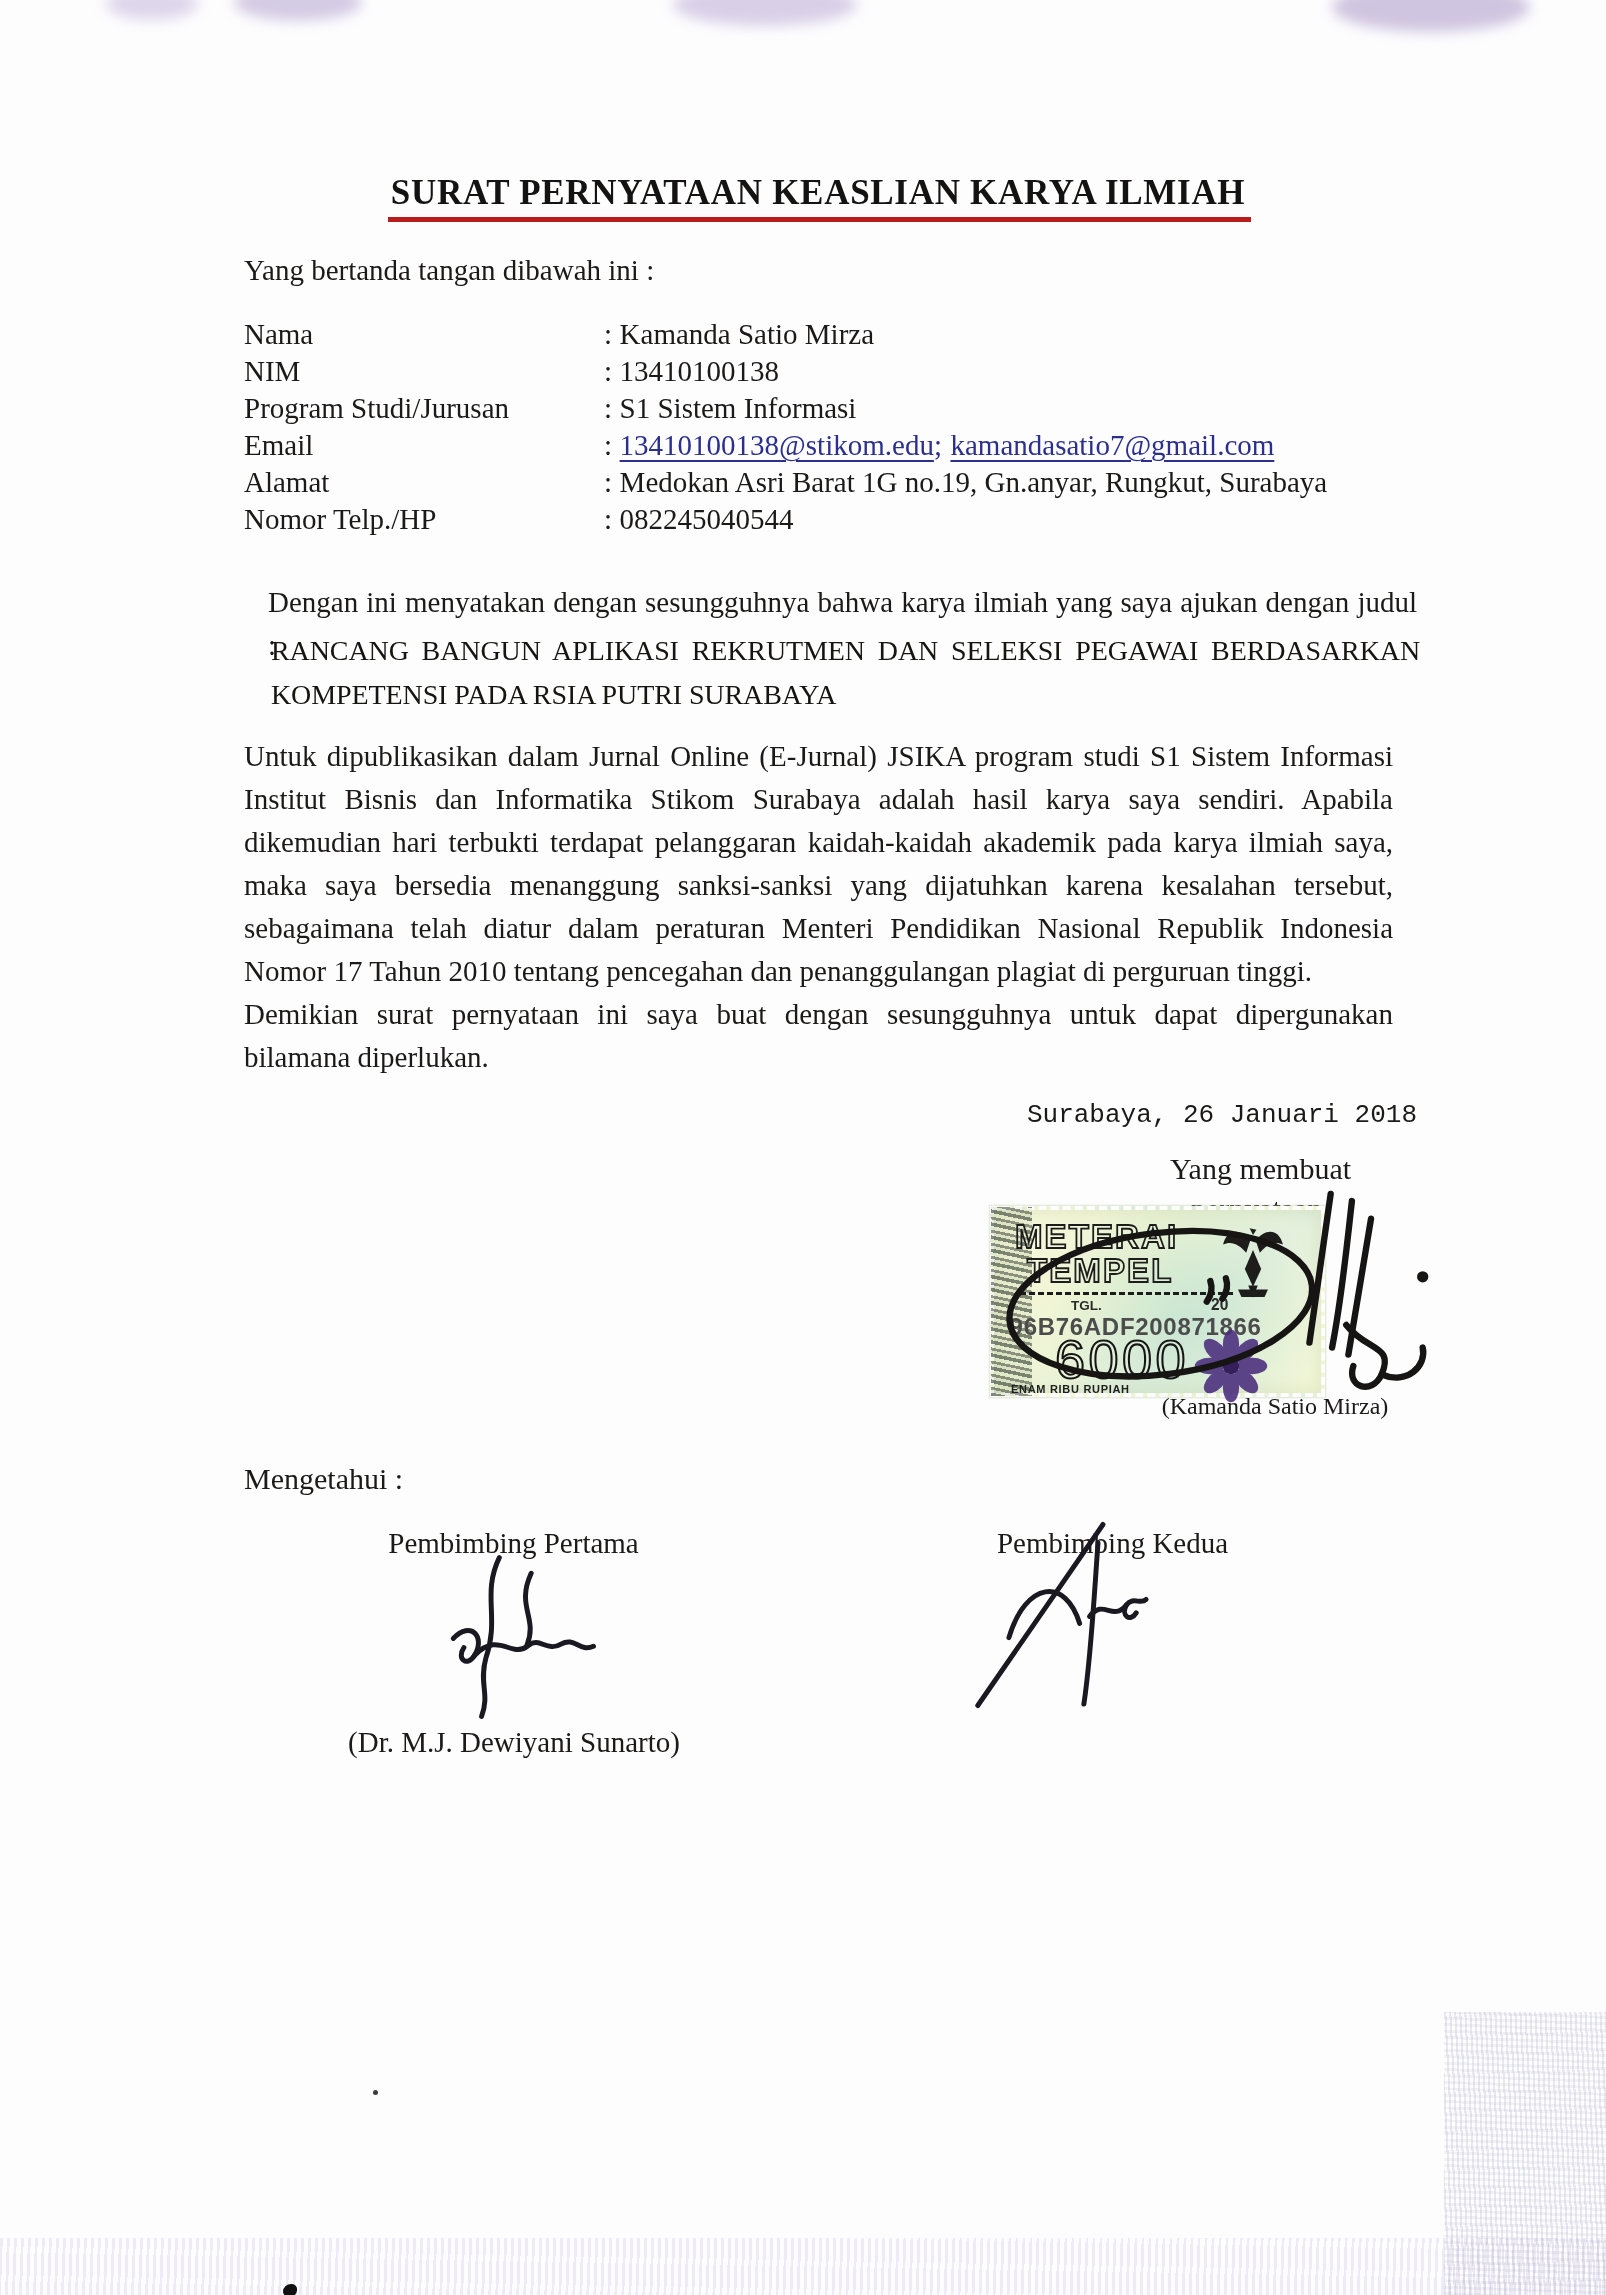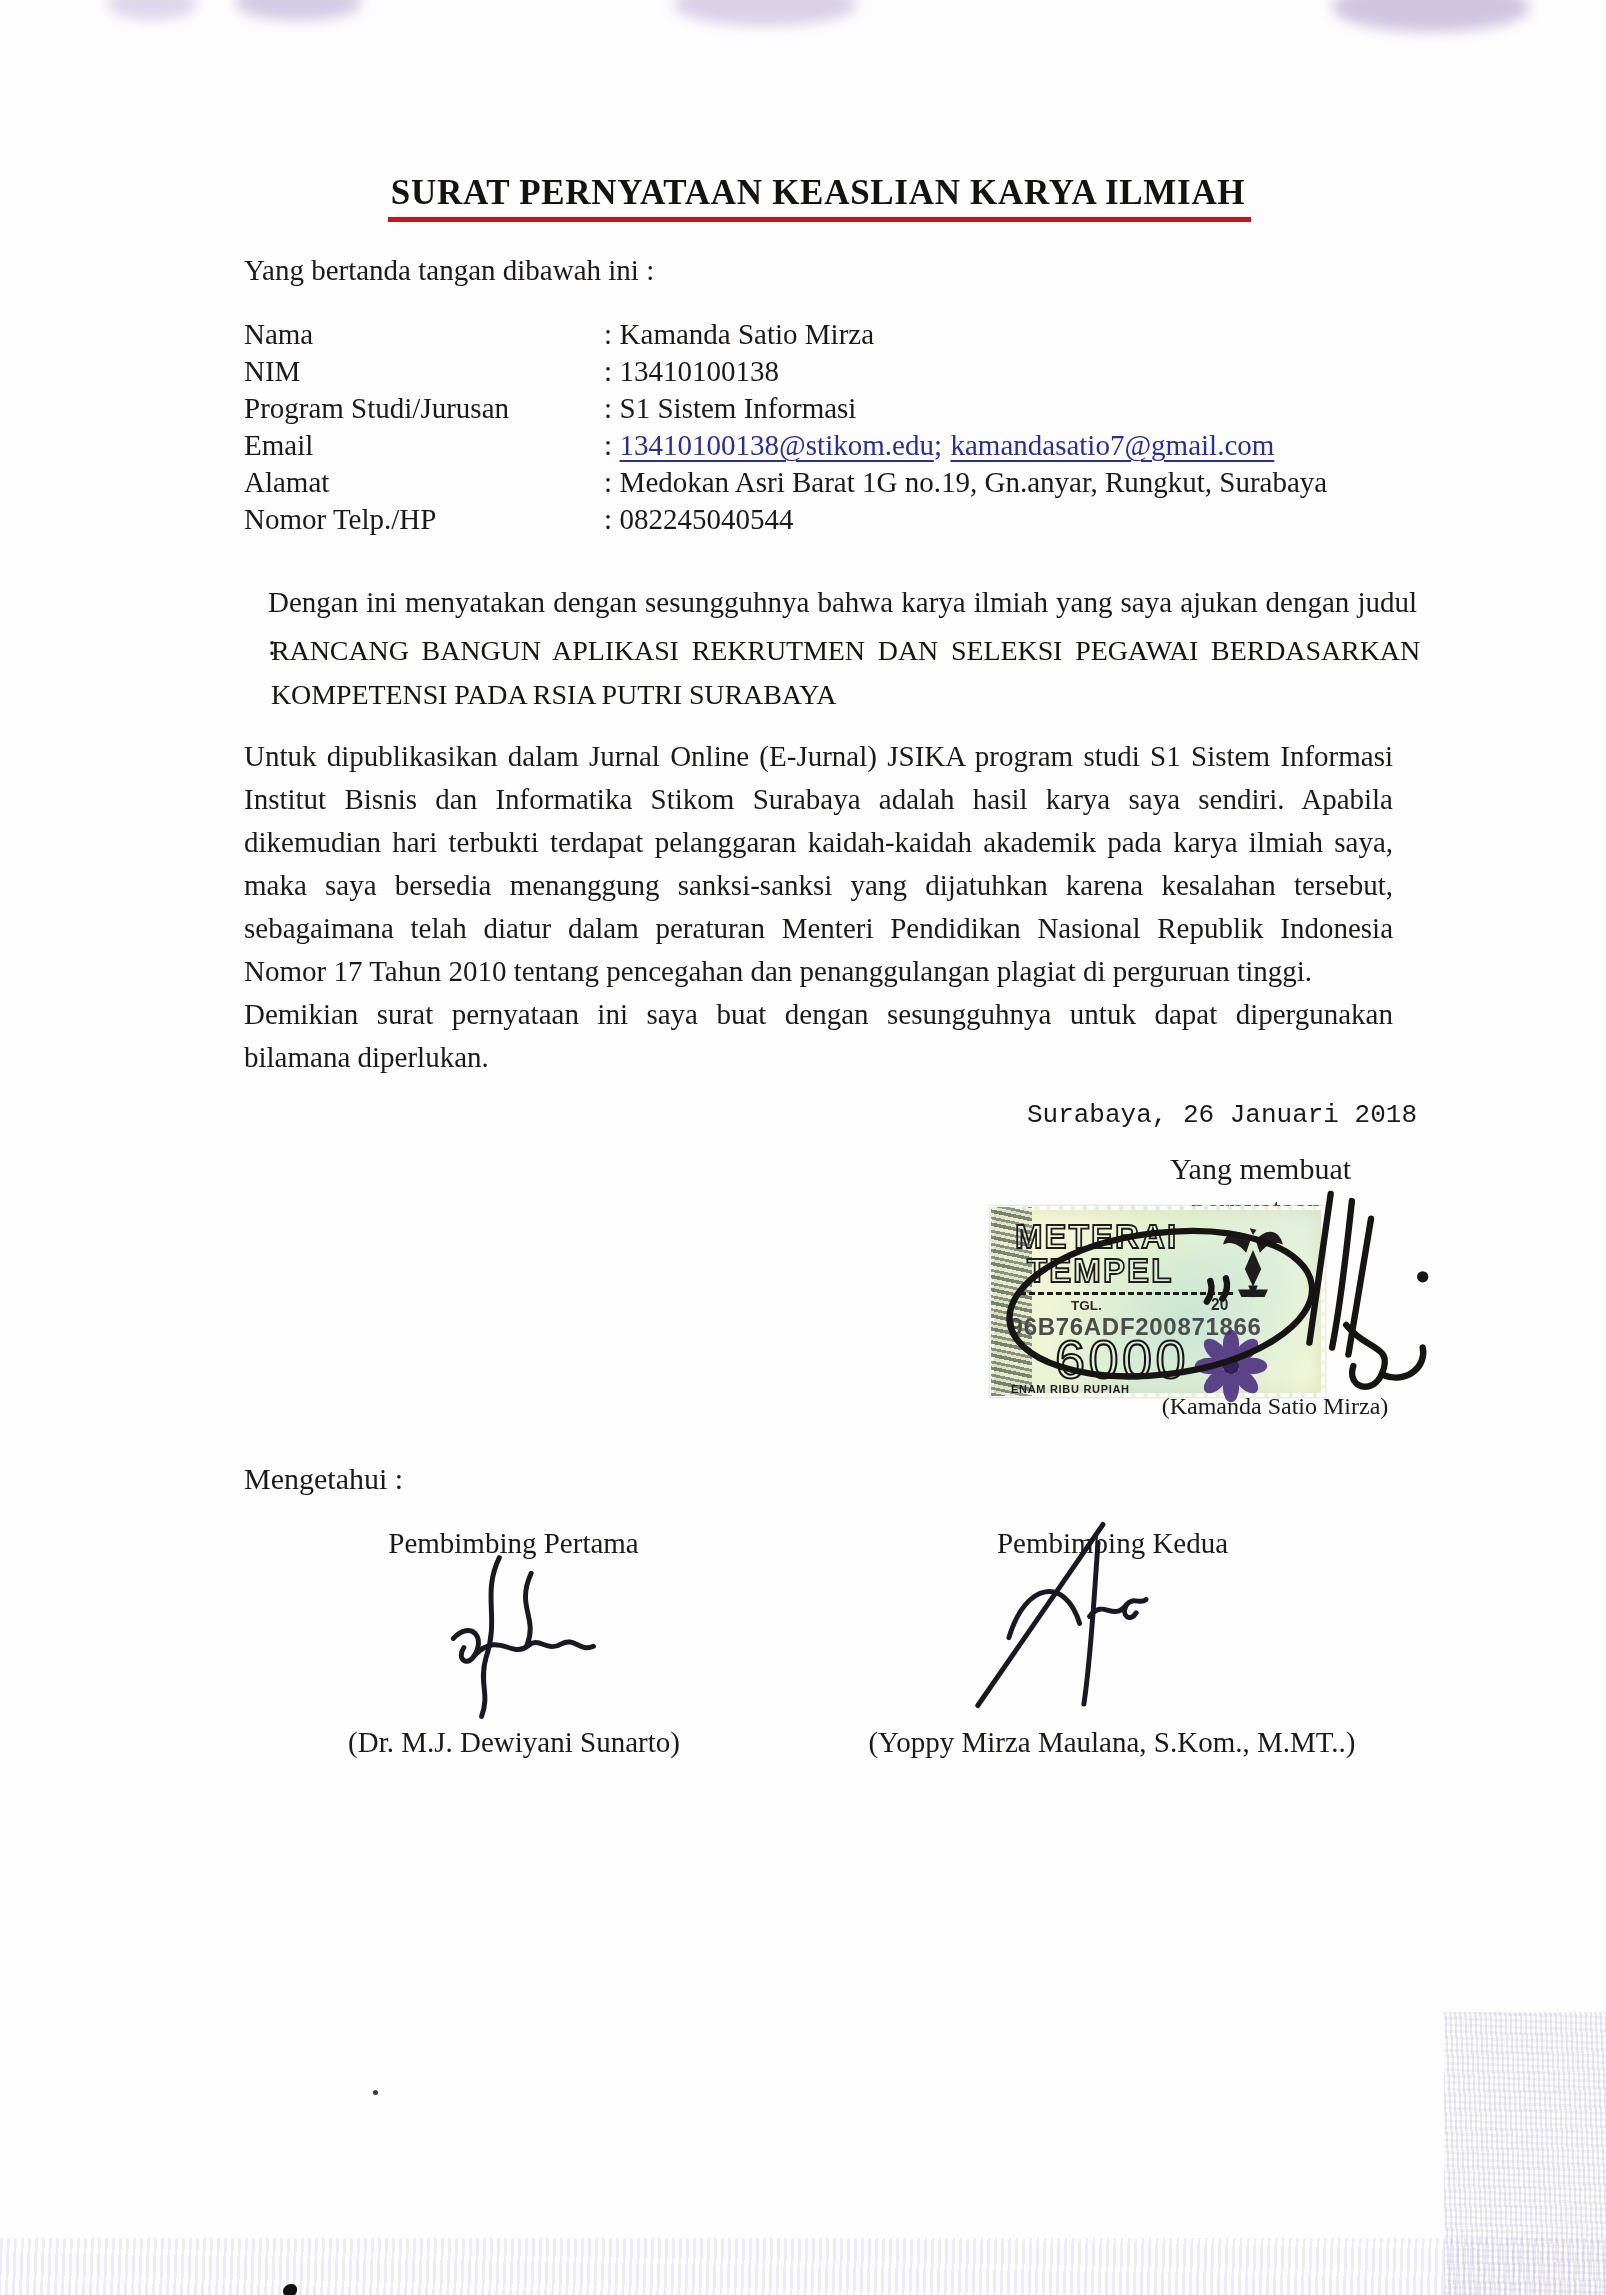--- a/index.html
+++ b/index.html
@@ -249,16 +249,15 @@
     <g fill="none" stroke="#1a1820" stroke-width="7" stroke-linecap="round">
       <path d="M205 12 L28 268"></path>
       <path d="M72 172 C96 92 152 86 172 152"></path>
       <path d="M198 38 C192 120 188 200 178 266"></path>
       <path d="M186 142 C206 116 218 150 238 126 C248 113 258 126 266 118"></path>
       <path d="M238 126 C230 142 244 150 252 137"></path>
     </g>
   </svg>
 
   <div class="abs pb-name pb1-name">(Dr. M.J. Dewiyani Sunarto)</div>
-  <div class="abs pb-name pb2-name">(Yoppy Mirza Maulana, S.Kom., M.MT..)</div>
 
 </div>
 
 
 </body></html>

